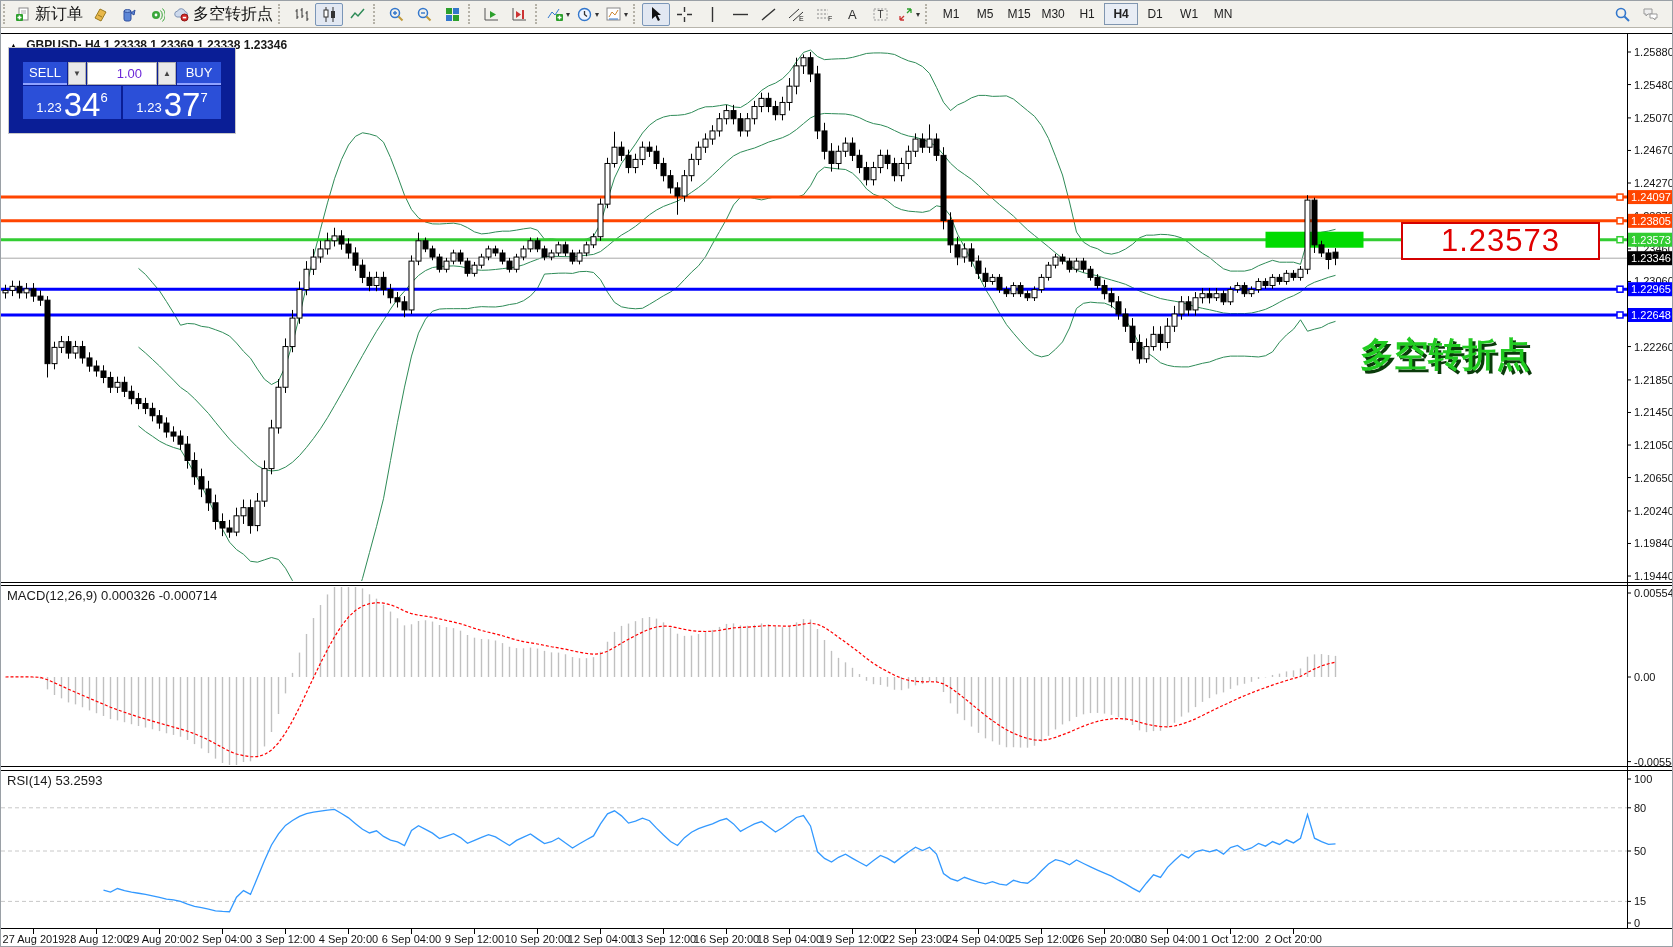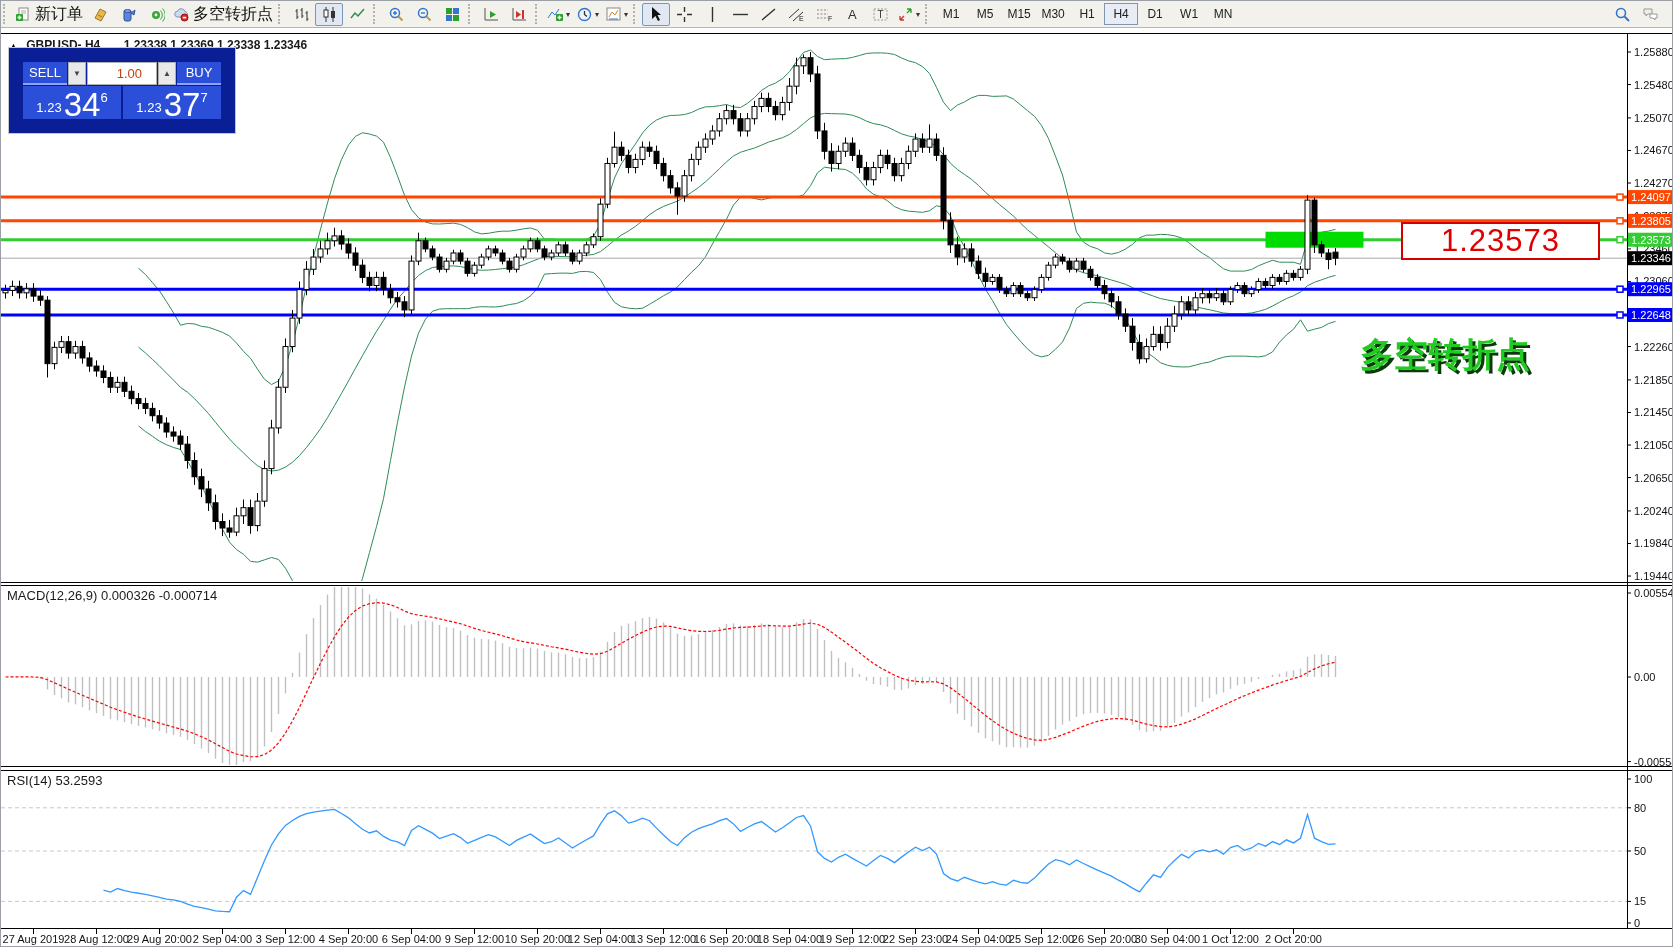--- a/index.html
+++ b/index.html
@@ -10,37 +10,37 @@
            border-bottom:1px solid #b8b5ac;display:flex;align-items:center;z-index:5;}
   .tb-grip{width:5px;height:20px;margin:0 2px;border-left:2px dotted #b5b2a8;}
   .tb-btn{height:21px;min-width:22px;display:flex;align-items:center;justify-content:center;
           padding:0 2px;border:1px solid transparent;border-radius:2px;cursor:default;}
   .tb-btn.active{background:#e2e8f2;border:1px solid #7a96b8;}
   .tb-btn .lbl{font-size:16px;color:#111;margin-left:3px;white-space:nowrap;}
   .tb-btn .caret{font-size:8px;color:#333;margin-left:2px;}
   .tb-btn svg{display:block;}
   .tf-btn{height:20px;min-width:26px;display:flex;align-items:center;justify-content:center;
           font-size:12px;color:#222;border:1px solid transparent;padding:0 3px;}
-  .tf-btn.active{background:#e8edf5;border:1px solid #8096b0;}
+  .tf-btn.active{background:#e8edf5;border:1px solid #8096b0;font-weight:bold;}
   .tb-right{margin-left:auto;display:flex;align-items:center;margin-right:10px;}
   
   .chart-area{position:absolute;left:0;top:0;width:1673px;height:947px;border-radius:8px;}
   svg text{font-family:"Liberation Sans",sans-serif;}
   
   .chart-title{position:absolute;left:8px;top:37px;font-size:12px;font-weight:bold;color:#1a1a1a;z-index:4;}
   .chart-title .tri{font-size:9px;margin-right:5px;color:#000;}
   .pane-title{position:absolute;font-size:13px;color:#1a1a1a;z-index:4;left:6px;}
   
   .trade-panel{position:absolute;left:8px;top:47px;width:198px;z-index:6;background:#0a1e96;
                padding:14px;box-shadow:0 0 0 1px #c8c8c8;}
   .tp-row1{display:flex;height:23px;gap:1px;margin-bottom:1px;}
   .tp-btn{background:#2b4fd8;color:#fff;font-size:13px;display:flex;align-items:center;justify-content:center;
           flex:0 0 44px;border-bottom:2px solid #8fa2ff;box-sizing:border-box;}
   .tp-spin{flex:0 0 18px;background:#e9e9e9;color:#444;font-size:8px;display:flex;align-items:center;justify-content:center;border:1px solid #b0b0b0;box-sizing:border-box;}
-  .tp-vol{flex:1;background:#fff;color:#c2410c;font-size:13px;display:flex;align-items:center;justify-content:flex-end;padding-right:14px;border:1px solid #b0b0b0;box-sizing:border-box;}
+  .tp-vol{flex:1;background:#fff;color:#6d28d9;font-size:13px;display:flex;align-items:center;justify-content:flex-end;padding-right:14px;border:1px solid #b0b0b0;box-sizing:border-box;}
   .tp-row2{display:flex;gap:2px;height:33px;}
   .tp-price{flex:1;background:#2b4fd8;color:#fff;display:flex;align-items:flex-end;justify-content:center;padding-bottom:2px;}
   .tp-price .small{font-size:13px;margin-right:2px;margin-bottom:2px;}
   .tp-price .big{font-size:33px;font-weight:normal;line-height:25px;}
   .tp-price .sup{font-size:13px;margin-bottom:12px;}
   
   .callout{position:absolute;left:1400px;top:221px;width:195px;height:34px;border:2px solid #d40000;
            background:#fff;color:#e10000;font-size:31px;display:flex;align-items:center;justify-content:center;
            z-index:4;letter-spacing:1px;}
   .cjk-note{position:absolute;left:1359px;top:331px;font-size:34px;font-weight:bold;color:#21cc21;
@@ -1048,21 +1048,21 @@
               <path d="M8 8h7v4h-2v2l-2-2H8z" fill="#fff" stroke="#999"></path>
             </svg>
           </span>
         </div>
       </div>
     </div>
 
   <div class="chart-title">
     <span class="tri">▲</span>
     <span>GBPUSD-,H4</span>
-    <span style="margin-left:20px;font-weight:bold;">1.23338 1.23369 1.23338 1.23346</span>
+    <span style="margin-left:0;font-weight:bold;">1.23338 1.23369 1.23338 1.23346</span>
   </div>
 
   <div class="trade-panel">
     <div class="tp-row1">
       <div class="tp-btn">SELL</div>
       <div class="tp-spin">▼</div>
       <div class="tp-vol">1.00</div>
       <div class="tp-spin">▲</div>
       <div class="tp-btn">BUY</div>
     </div>

